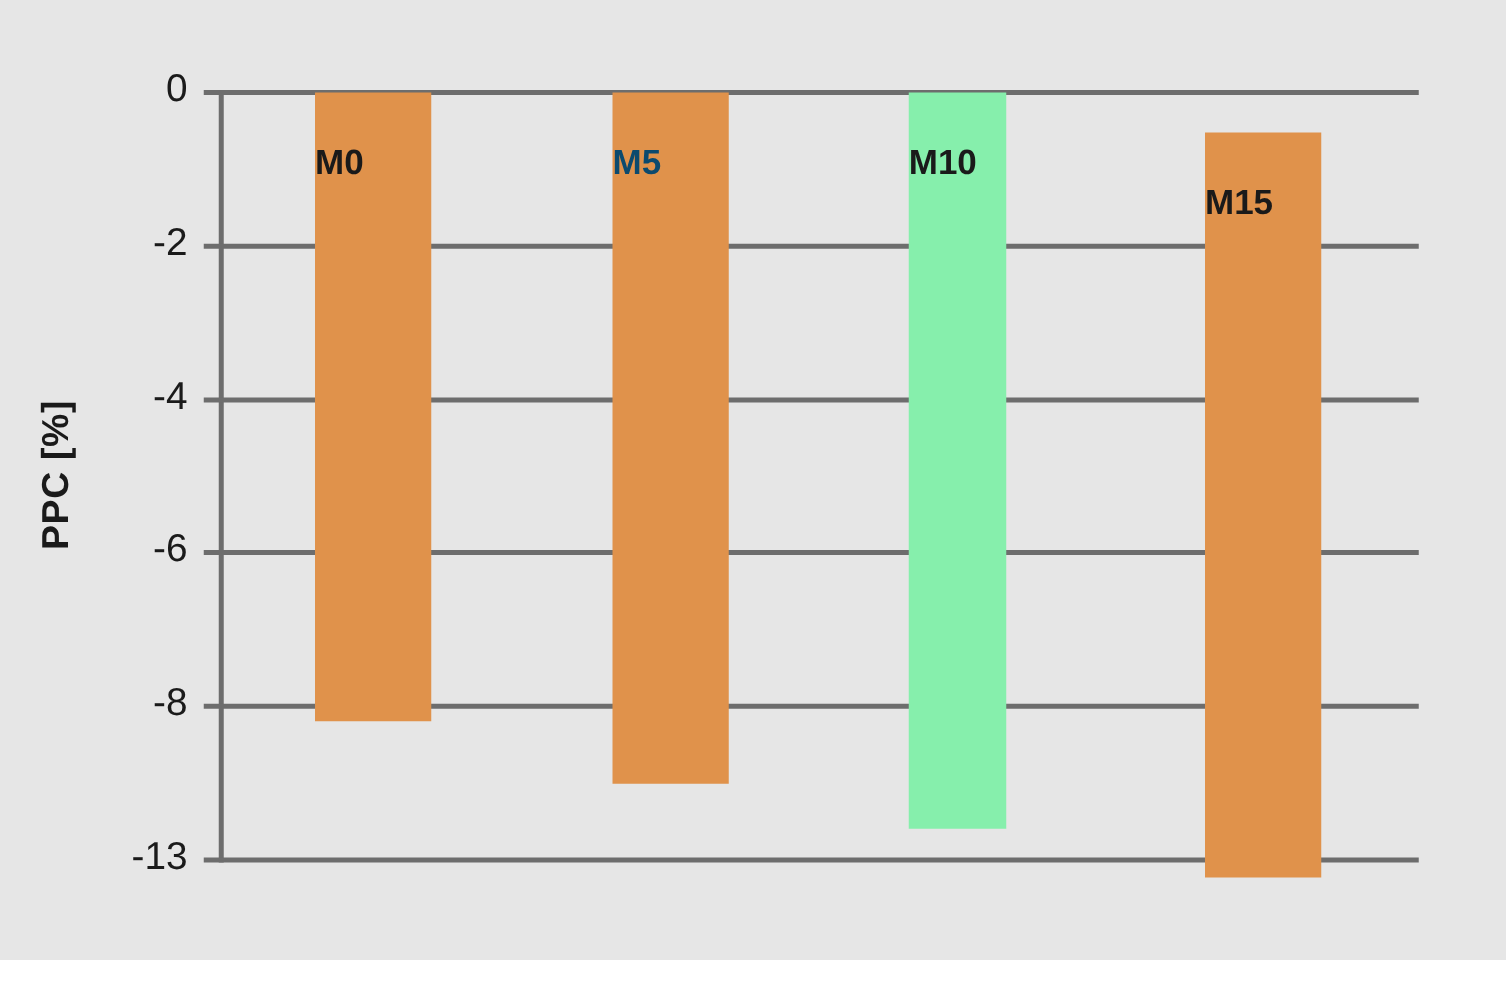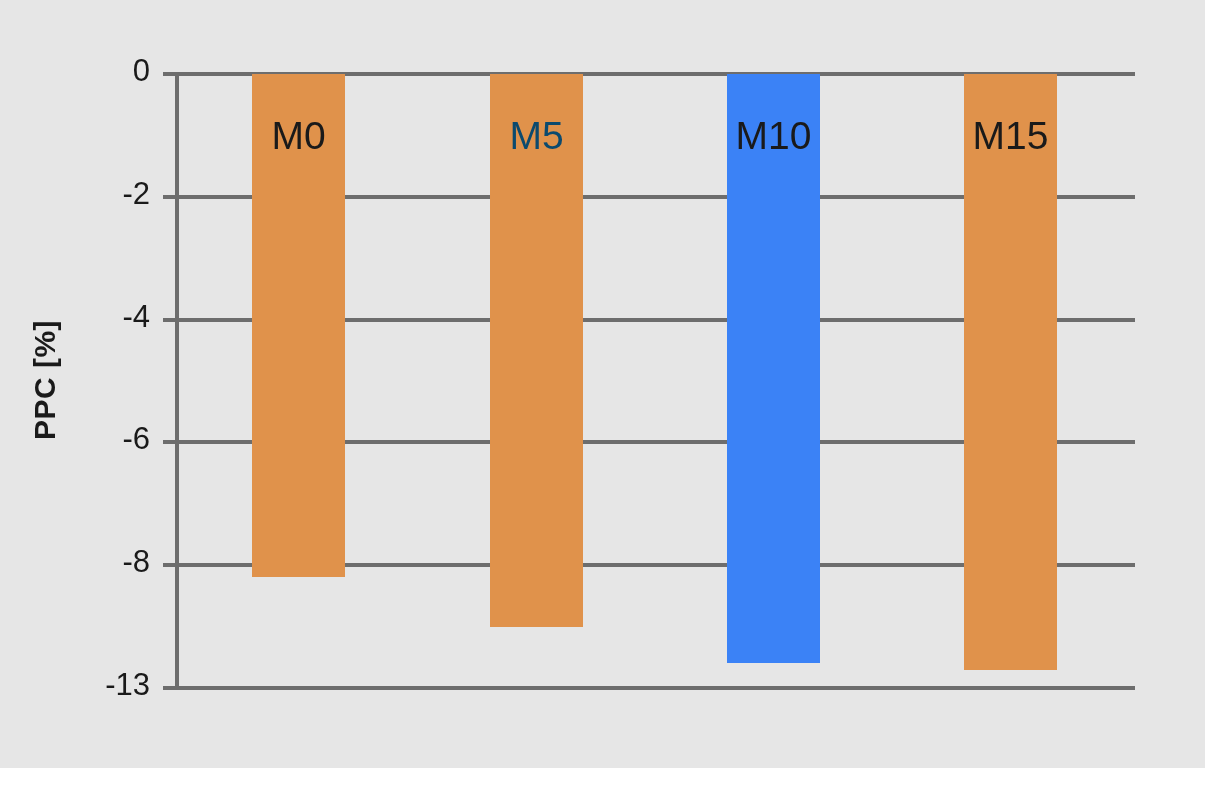--- a/index.html
+++ b/index.html
@@ -99,23 +99,22 @@
   .bar {
     position: absolute;
     top: 0;                       
     background: #e0924b;
   }
   .bar-label {
     position: absolute;
     top: 42px;
     left: 0;
     width: 100%;
-    text-align: center;
-    font-size: 39px;
-    font-weight: 400;
+    font-size: 28px;
+    font-weight: 700;
     color: #141414;
     font-family: "Liberation Sans", sans-serif;
     line-height: 1;
     pointer-events: none;
   }
 </style>
 </head>
 <body>
 
 <div id="figure">
@@ -144,22 +143,22 @@
     </div>
 
   <div id="plot">
     <div id="bars">
         <div class="bar" title="M0: -8.2" style="left: 77px; width: 93px; height: 503.48px; background: rgb(224, 146, 75);">
           <div class="bar-label" style="color: rgb(26, 26, 26);">M0</div>
         </div>
         <div class="bar" title="M5: -9" style="left: 315px; width: 93px; height: 552.6px; background: rgb(224, 146, 75);">
           <div class="bar-label" style="color: #0c4a6e;">M5</div>
         </div>
-        <div class="bar" title="M10: -9.6" style="left: 552px; width: 93px; height: 589.44px; background: #3b82f6;">
+        <div class="bar" title="M10: -9.6" style="left: 552px; width: 78px; height: 589.44px; background: #86efac;">
           <div class="bar-label" style="color: rgb(26, 26, 26);">M10</div>
         </div>
-        <div class="bar" title="M15: -9.7" style="left: 789px; width: 93px; height: 595.58px; background: rgb(224, 146, 75);">
+        <div class="bar" title="M15: -9.7" style="left: 789px; width: 93px; height: 595.58px; background: rgb(224, 146, 75); margin-top: 32px;">
           <div class="bar-label" style="color: rgb(26, 26, 26);">M15</div>
         </div>
       </div>
   </div>
 
 </div>
 
 </body></html>

